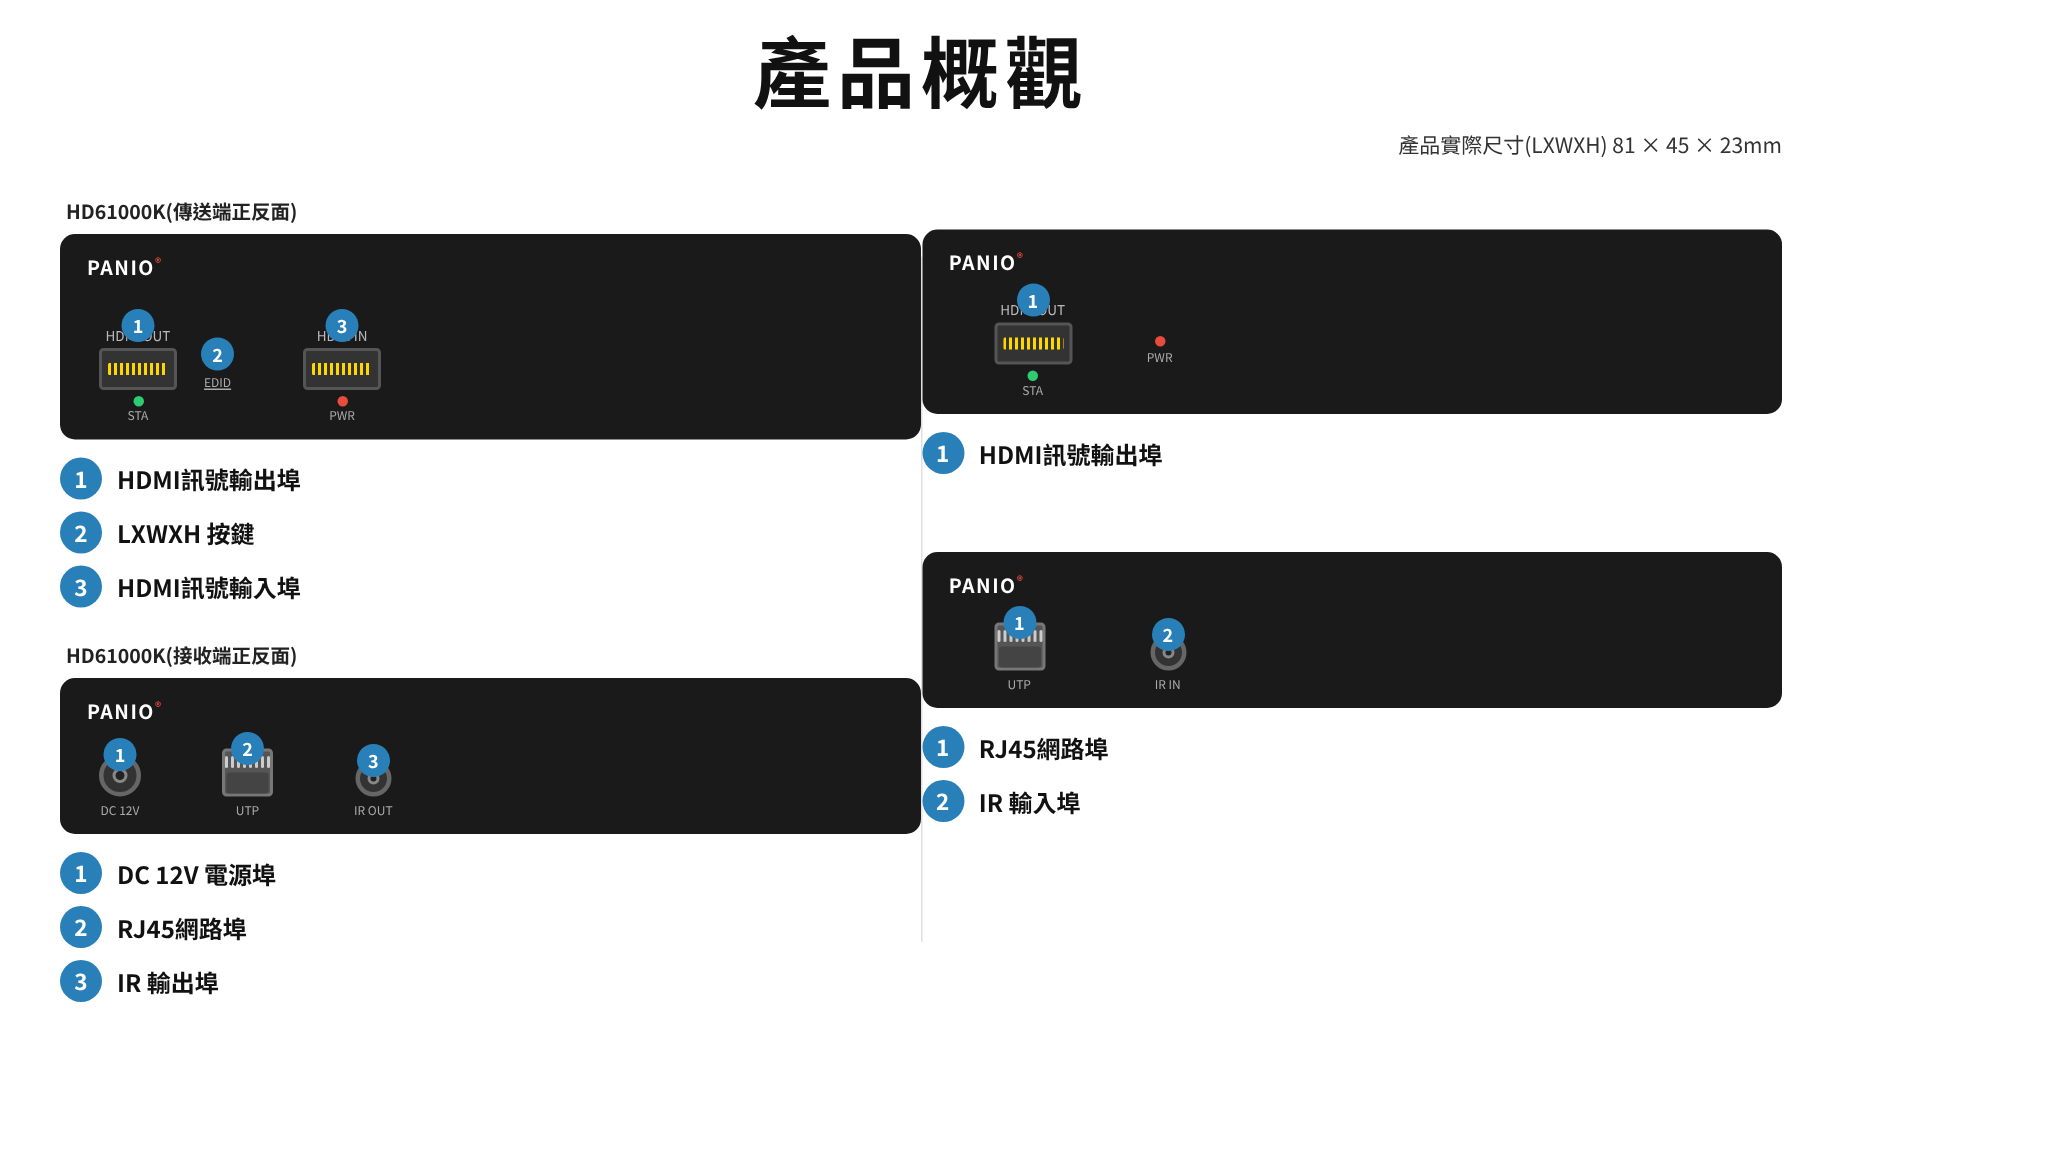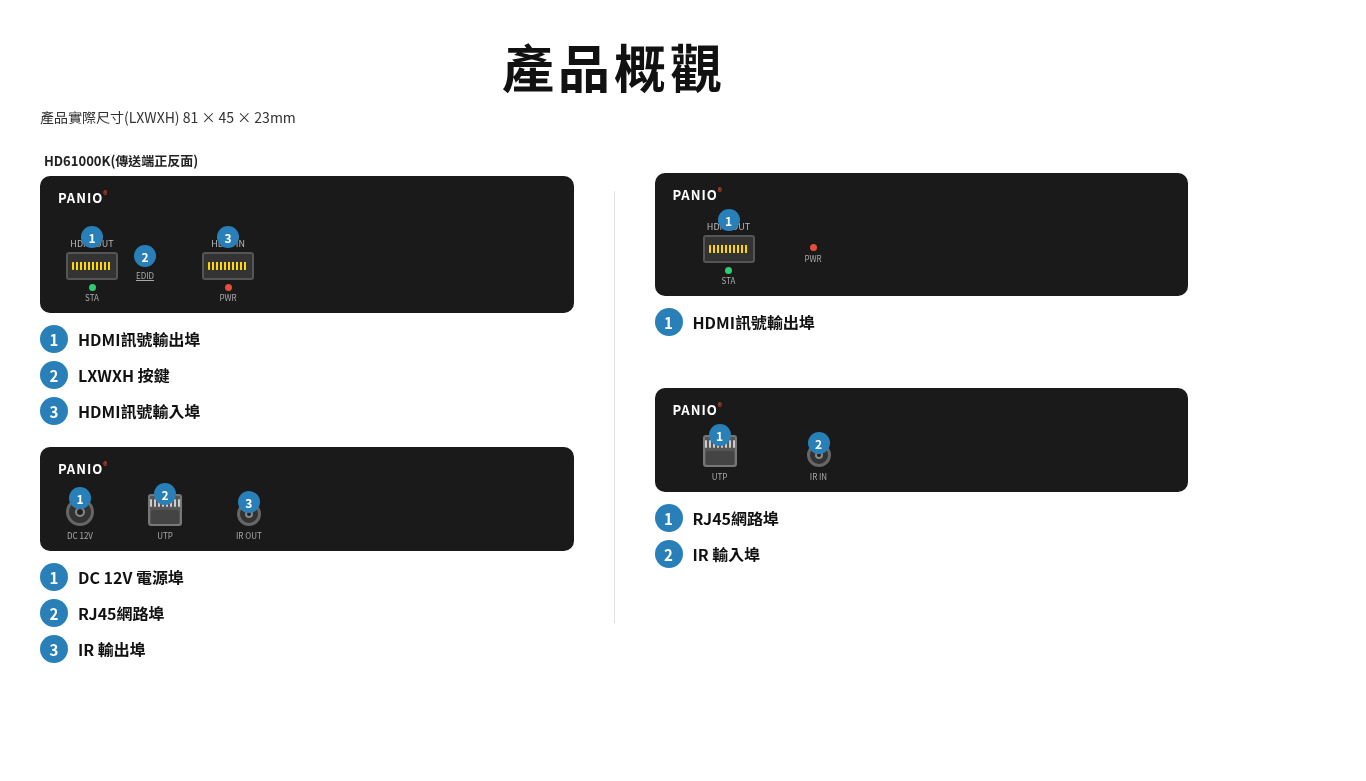--- a/index.html
+++ b/index.html
@@ -9,43 +9,42 @@
       width: 1366px;
       min-height: 781px;
       position: relative;
       overflow: hidden;
     }
 
     .page-container {
       width: 1228px;
       min-height: 781px;
       background: #fff;
-      padding: 28px 40px;
+      padding: 8px 40px;
     }
 
     
     .main-title {
       text-align: center;
       font-size: 52px;
       font-weight: bold;
       color: #111;
       margin-bottom: 4px;
       letter-spacing: 4px;
     }
     .main-subtitle {
-      text-align: left;
+      text-align: right;
       font-size: 14px;
       color: #333;
       margin-bottom: 24px;
     }
 
     
     .two-col {
       display: flex;
-      gap: 40px;
       width: 100%;
       margin-top: 20px;
     }
     .col-left { flex: 1; }
     .col-right { flex: 1; }
 
     
     .section-label {
       font-size: 13px;
       font-weight: bold;
@@ -306,20 +305,21 @@
           <div class="feature-badge">2</div>
           <span class="feature-text">LXWXH 按鍵</span>
         </div>
         <div class="feature-item">
           <div class="feature-badge">3</div>
           <span class="feature-text">HDMI訊號輸入埠</span>
         </div>
       </div>
 
       <div class="section-gap"></div>
+      <div class="section-label">HD61000K(接收端正反面)</div>
       <div class="device-panel panel-relative">
         <div class="panio-logo">PANIO<span class="dot">®</span></div>
         <div style="display:flex; align-items:flex-end; gap:24px; padding-top:8px;">
 
           <div class="port-with-badge" style="margin-left:8px;">
             <div class="port-badge">1</div>
             <div class="dc-port">
               <div class="dc-inner"></div>
             </div>
             <div style="font-size:8px;color:#aaa;margin-top:4px;">DC 12V</div>

